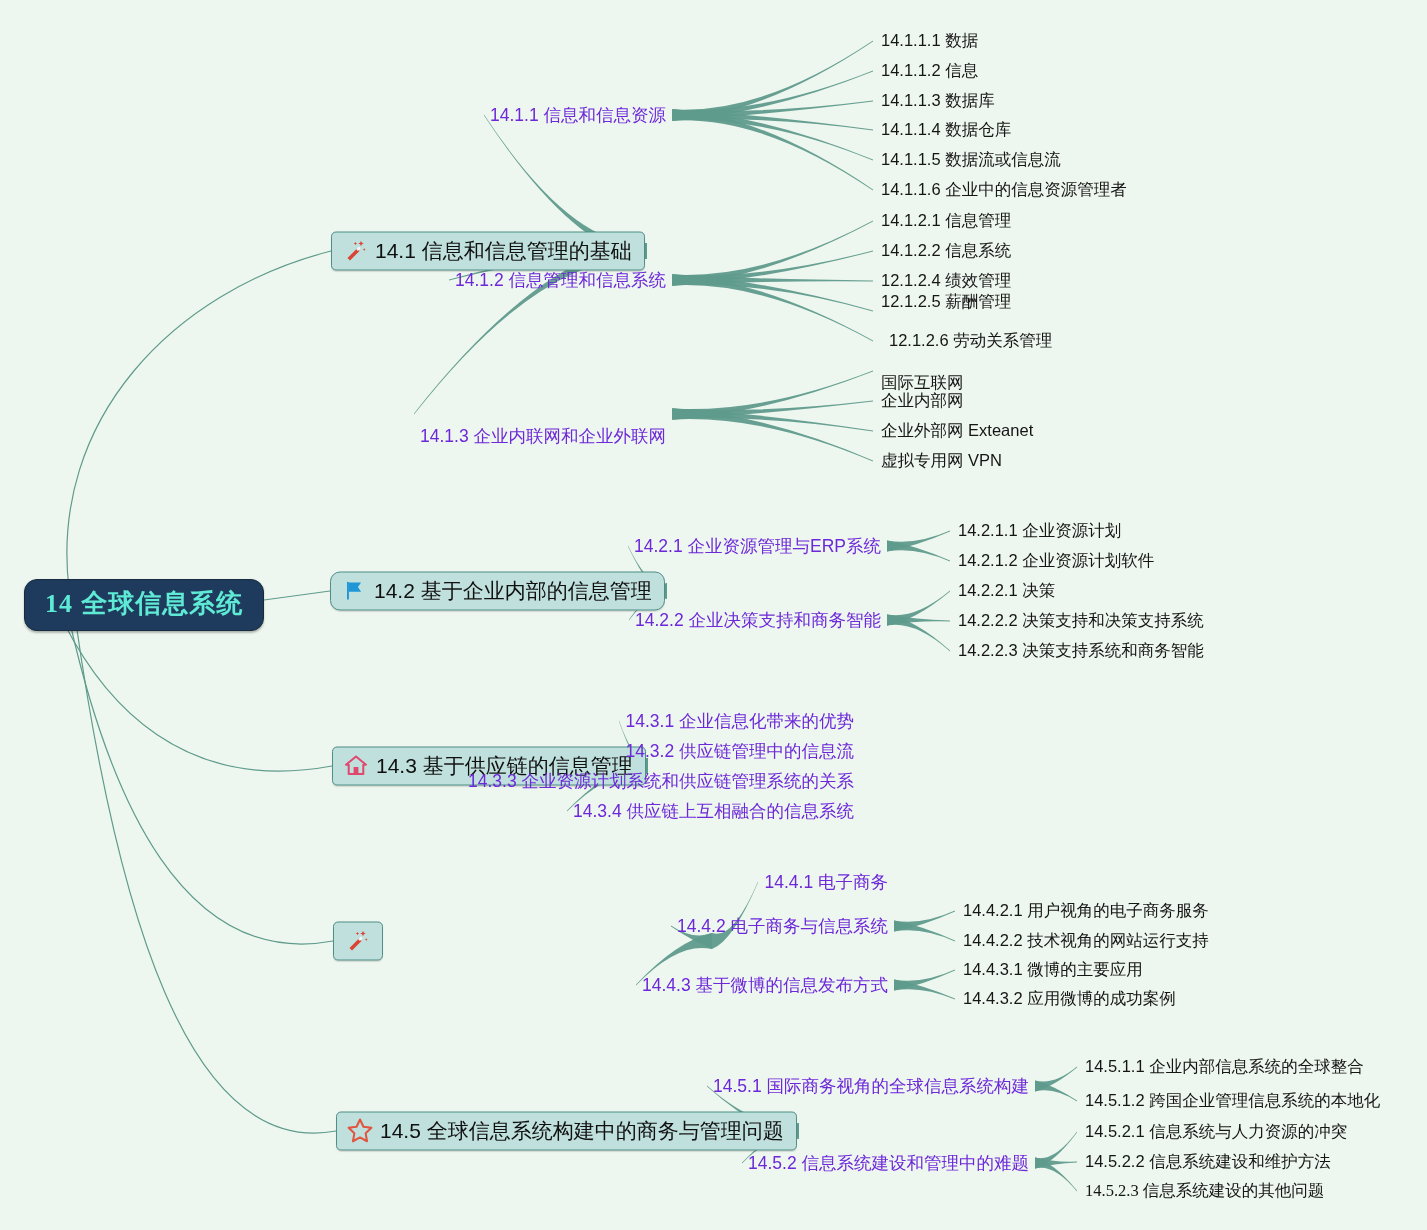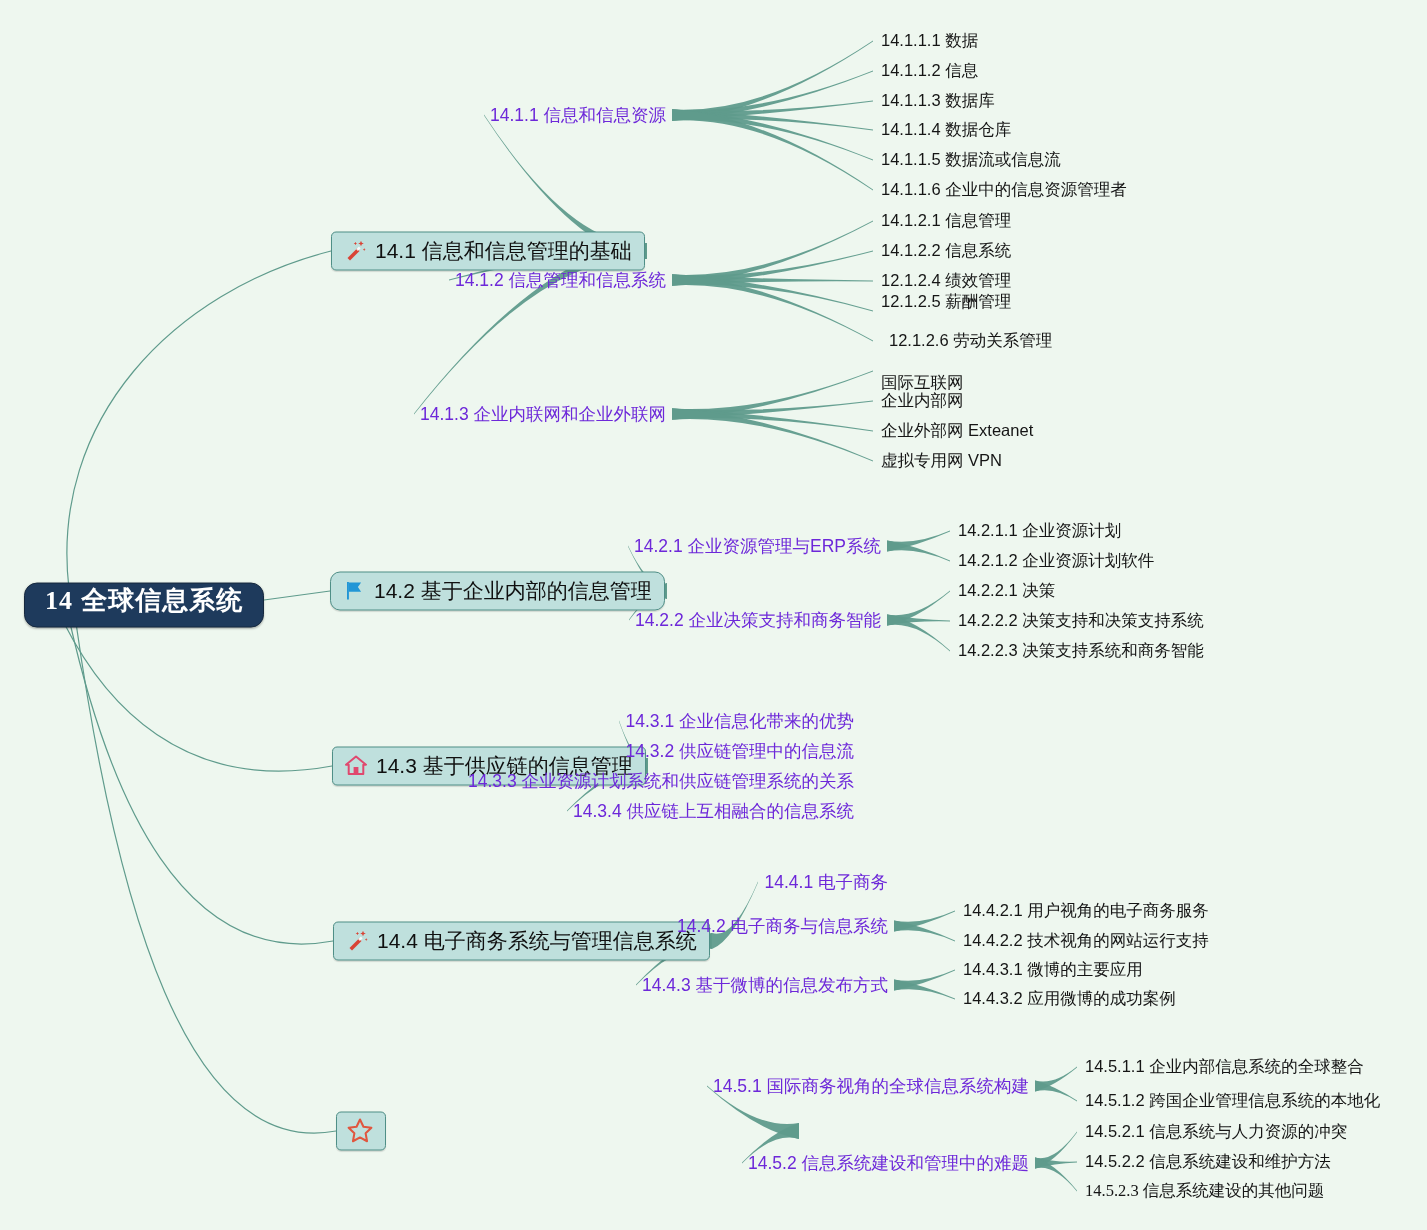--- a/index.html
+++ b/index.html
@@ -13,25 +13,25 @@
   #stage{position:absolute;inset:0;width:1427px;height:1230px;}
   svg.links{position:absolute;left:0;top:0;width:1427px;height:1230px;pointer-events:none;}
 
   .node{position:absolute;white-space:nowrap;}
 
   
   .root{
     background:#1e3a5c;
     border:1px solid #16293f;
     border-radius:13px;
-    color:#ffffff;
+    color:#5eead4;
     font-size:26px;
     font-weight:bold;
     letter-spacing:1px;
-    padding:2px 20px 11px 20px;
+    padding:9px 20px 11px 20px;
     box-shadow:0 1px 2px rgba(0,0,0,.25);
     line-height:1.15;
   }
   .root .num{font-family:"Liberation Serif","DejaVu Serif",serif;font-weight:bold;}
 
   
   .branch{
     display:flex;align-items:center;gap:7px;
     background:#bfe0dd;
     border:1px solid #4f8f87;
@@ -128,21 +128,21 @@
       <div class="node lvl3 n-mid" style="left: 881px; top: 101px;"><span>14.1.1.3 数据库</span></div>
       <div class="node lvl3 n-mid" style="left: 881px; top: 130px;"><span>14.1.1.4 数据仓库</span></div>
       <div class="node lvl3 n-mid" style="left: 881px; top: 160px;"><span>14.1.1.5 数据流或信息流</span></div>
       <div class="node lvl3 n-mid" style="left: 881px; top: 190px;"><span>14.1.1.6 企业中的信息资源管理者</span></div>
       <div class="node lvl2 n-left" style="left: 666px; top: 280px;"><span>14.1.2 信息管理和信息系统</span></div>
       <div class="node lvl3 n-mid" style="left: 881px; top: 221px;"><span>14.1.2.1 信息管理</span></div>
       <div class="node lvl3 n-mid" style="left: 881px; top: 251px;"><span>14.1.2.2 信息系统</span></div>
       <div class="node lvl3 n-mid" style="left: 881px; top: 281px;"><span>12.1.2.4 绩效管理</span></div>
       <div class="node lvl3 n-mid" style="left: 881px; top: 302px;"><span>12.1.2.5 薪酬管理</span></div>
       <div class="node lvl3 n-mid" style="left: 881px; top: 341px; margin-left: 8px;"><span>12.1.2.6 劳动关系管理</span></div>
-      <div class="node lvl2 n-left" style="left: 666px; top: 414px;"><span>14.1.3 企业内联网和企业外联网</span></div>
+      <div class="node lvl2 n-left" style="left: 666px; top: 436px;"><span>14.1.3 企业内联网和企业外联网</span></div>
       <div class="node lvl3 n-mid" style="left: 881px; top: 371px; margin-top: 12px;"><span>国际互联网</span></div>
       <div class="node lvl3 n-mid" style="left: 881px; top: 401px;"><span>企业内部网</span></div>
       <div class="node lvl3 n-mid" style="left: 881px; top: 431px;"><span>企业外部网 Exteanet</span></div>
       <div class="node lvl3 n-mid" style="left: 881px; top: 461px;"><span>虚拟专用网 VPN</span></div>
       <div class="node branch n-cy" style="left: 330px; top: 591px; border-radius: 10px;">
         <span class="ico">
           <svg viewBox="0 0 24 24" width="24" height="24">
             <path d="M5 3.5 h1.9 v17.5 h-1.9 Z" fill="#2196d6"></path>
             <path d="M6.9 4 h12.2 l-3.2 4.6 3.2 4.6 H6.9 Z" fill="#2196d6"></path>
           </svg>
@@ -172,35 +172,35 @@
       <div class="node branch n-cy" style="left: 333px; top: 941px;">
         <span class="ico">
           <svg viewBox="0 0 24 24" width="24" height="24">
             <path d="M4.5 19.5 L14 10 L16.5 12.5 L7 22 Z" fill="#d94436"></path>
             <path d="M13.2 10.8 L15.9 8.1 L17.6 9.8 L14.9 12.5 Z" fill="#ffffff" opacity="0.85"></path>
             <path d="M18 2.2 l.85 1.95 1.95.85 -1.95.85 -.85 1.95 -.85-1.95 -1.95-.85 1.95-.85 Z" fill="#d94436"></path>
             <path d="M12.4 3.2 l.55 1.25 1.25.55 -1.25.55 -.55 1.25 -.55-1.25 -1.25-.55 1.25-.55 Z" fill="#d94436"></path>
             <path d="M21.2 9.6 l.45 1.05 1.05.45 -1.05.45 -.45 1.05 -.45-1.05 -1.05-.45 1.05-.45 Z" fill="#d94436"></path>
           </svg>
         </span>
-        <span class="lbl">14.4 电子商务系统与管理信息系统</span>
       </div>
       <div class="node lvl2 n-left" style="left: 888px; top: 882px;"><span>14.4.1 电子商务</span></div>
       <div class="node lvl2 n-left" style="left: 888px; top: 926px;"><span>14.4.2 电子商务与信息系统</span></div>
       <div class="node lvl3 n-mid" style="left: 963px; top: 911px;"><span>14.4.2.1 用户视角的电子商务服务</span></div>
       <div class="node lvl3 n-mid" style="left: 963px; top: 941px;"><span>14.4.2.2 技术视角的网站运行支持</span></div>
       <div class="node lvl2 n-left" style="left: 888px; top: 985px;"><span>14.4.3 基于微博的信息发布方式</span></div>
       <div class="node lvl3 n-mid" style="left: 963px; top: 970px;"><span>14.4.3.1 微博的主要应用</span></div>
       <div class="node lvl3 n-mid" style="left: 963px; top: 999px;"><span>14.4.3.2 应用微博的成功案例</span></div>
       <div class="node branch n-cy" style="left: 336px; top: 1131px;">
         <span class="ico">
           <svg viewBox="0 0 24 24" width="26" height="26">
             <path d="M12 1.8 L15.2 8.5 L22.5 9.5 L17.2 14.6 L18.5 21.9 L12 18.4 L5.5 21.9 L6.8 14.6 L1.5 9.5 L8.8 8.5 Z" fill="none" stroke="#e0563f" stroke-width="1.9" stroke-linejoin="round"></path>
           </svg>
         </span>
+        <span class="lbl">14.5 全球信息系统构建中的商务与管理问题</span>
       </div>
       <div class="node lvl2 n-left" style="left: 1029px; top: 1086px;"><span>14.5.1 国际商务视角的全球信息系统构建</span></div>
       <div class="node lvl3 n-mid" style="left: 1085px; top: 1067px;"><span>14.5.1.1 企业内部信息系统的全球整合</span></div>
       <div class="node lvl3 n-mid" style="left: 1085px; top: 1101px;"><span>14.5.1.2 跨国企业管理信息系统的本地化</span></div>
       <div class="node lvl2 n-left" style="left: 1029px; top: 1163px;"><span>14.5.2 信息系统建设和管理中的难题</span></div>
       <div class="node lvl3 n-mid" style="left: 1085px; top: 1132px;"><span>14.5.2.1 信息系统与人力资源的冲突</span></div>
       <div class="node lvl3 n-mid" style="left: 1085px; top: 1162px;"><span>14.5.2.2 信息系统建设和维护方法</span></div>
       <div class="node lvl3 n-mid" style="left: 1085px; top: 1191px; font-family: Liberation Serif, serif;"><span>14.5.2.3 信息系统建设的其他问题</span></div>
     </div>
 </div>

